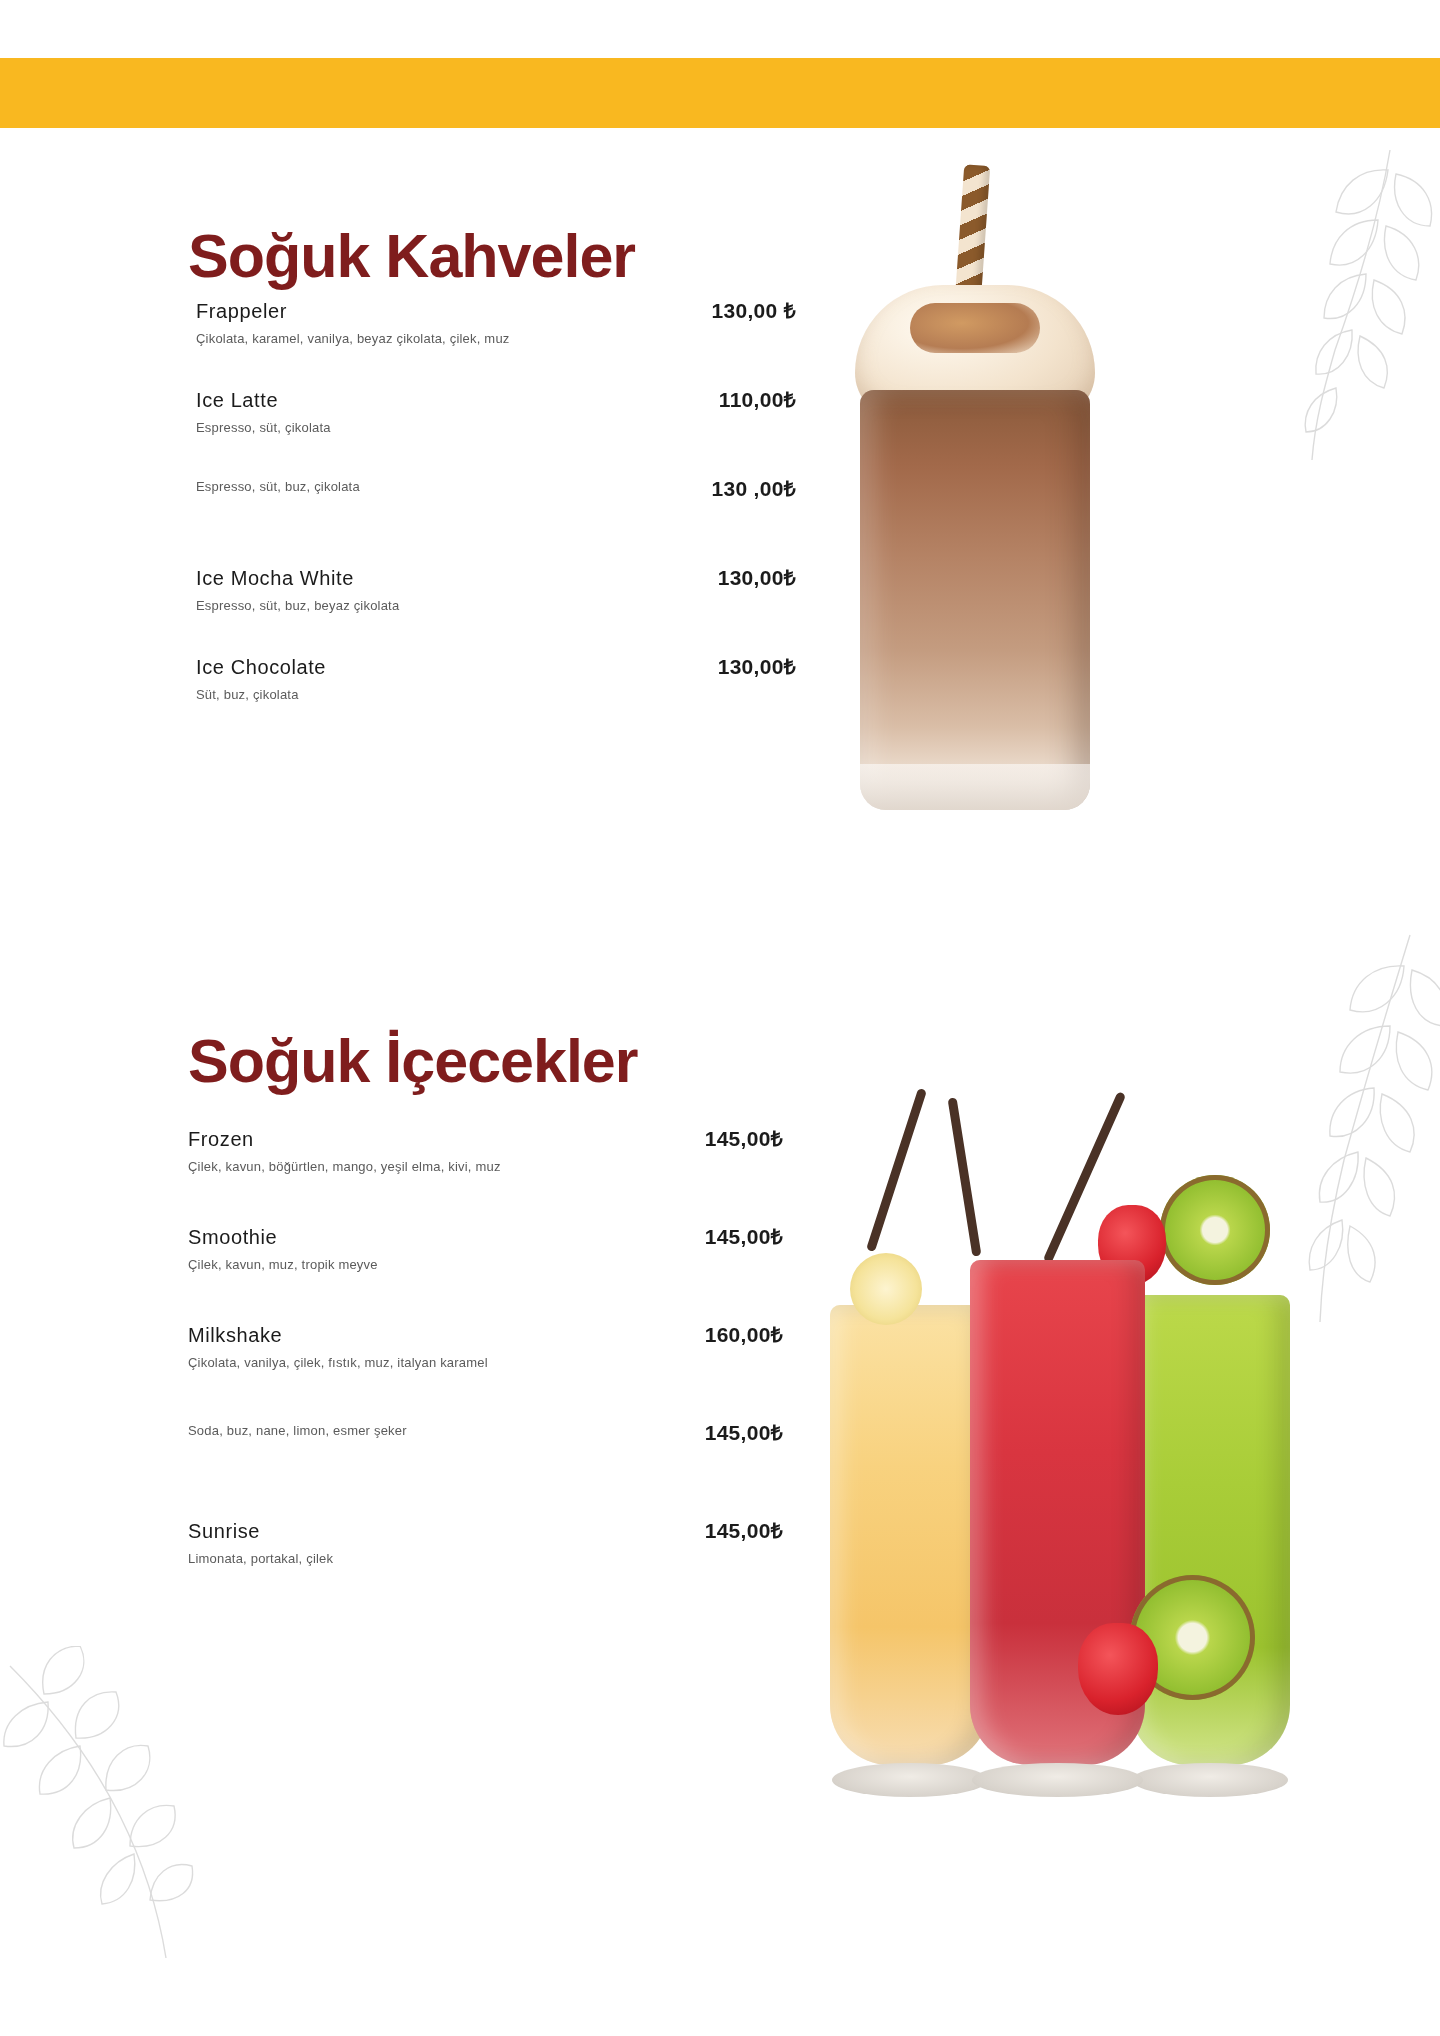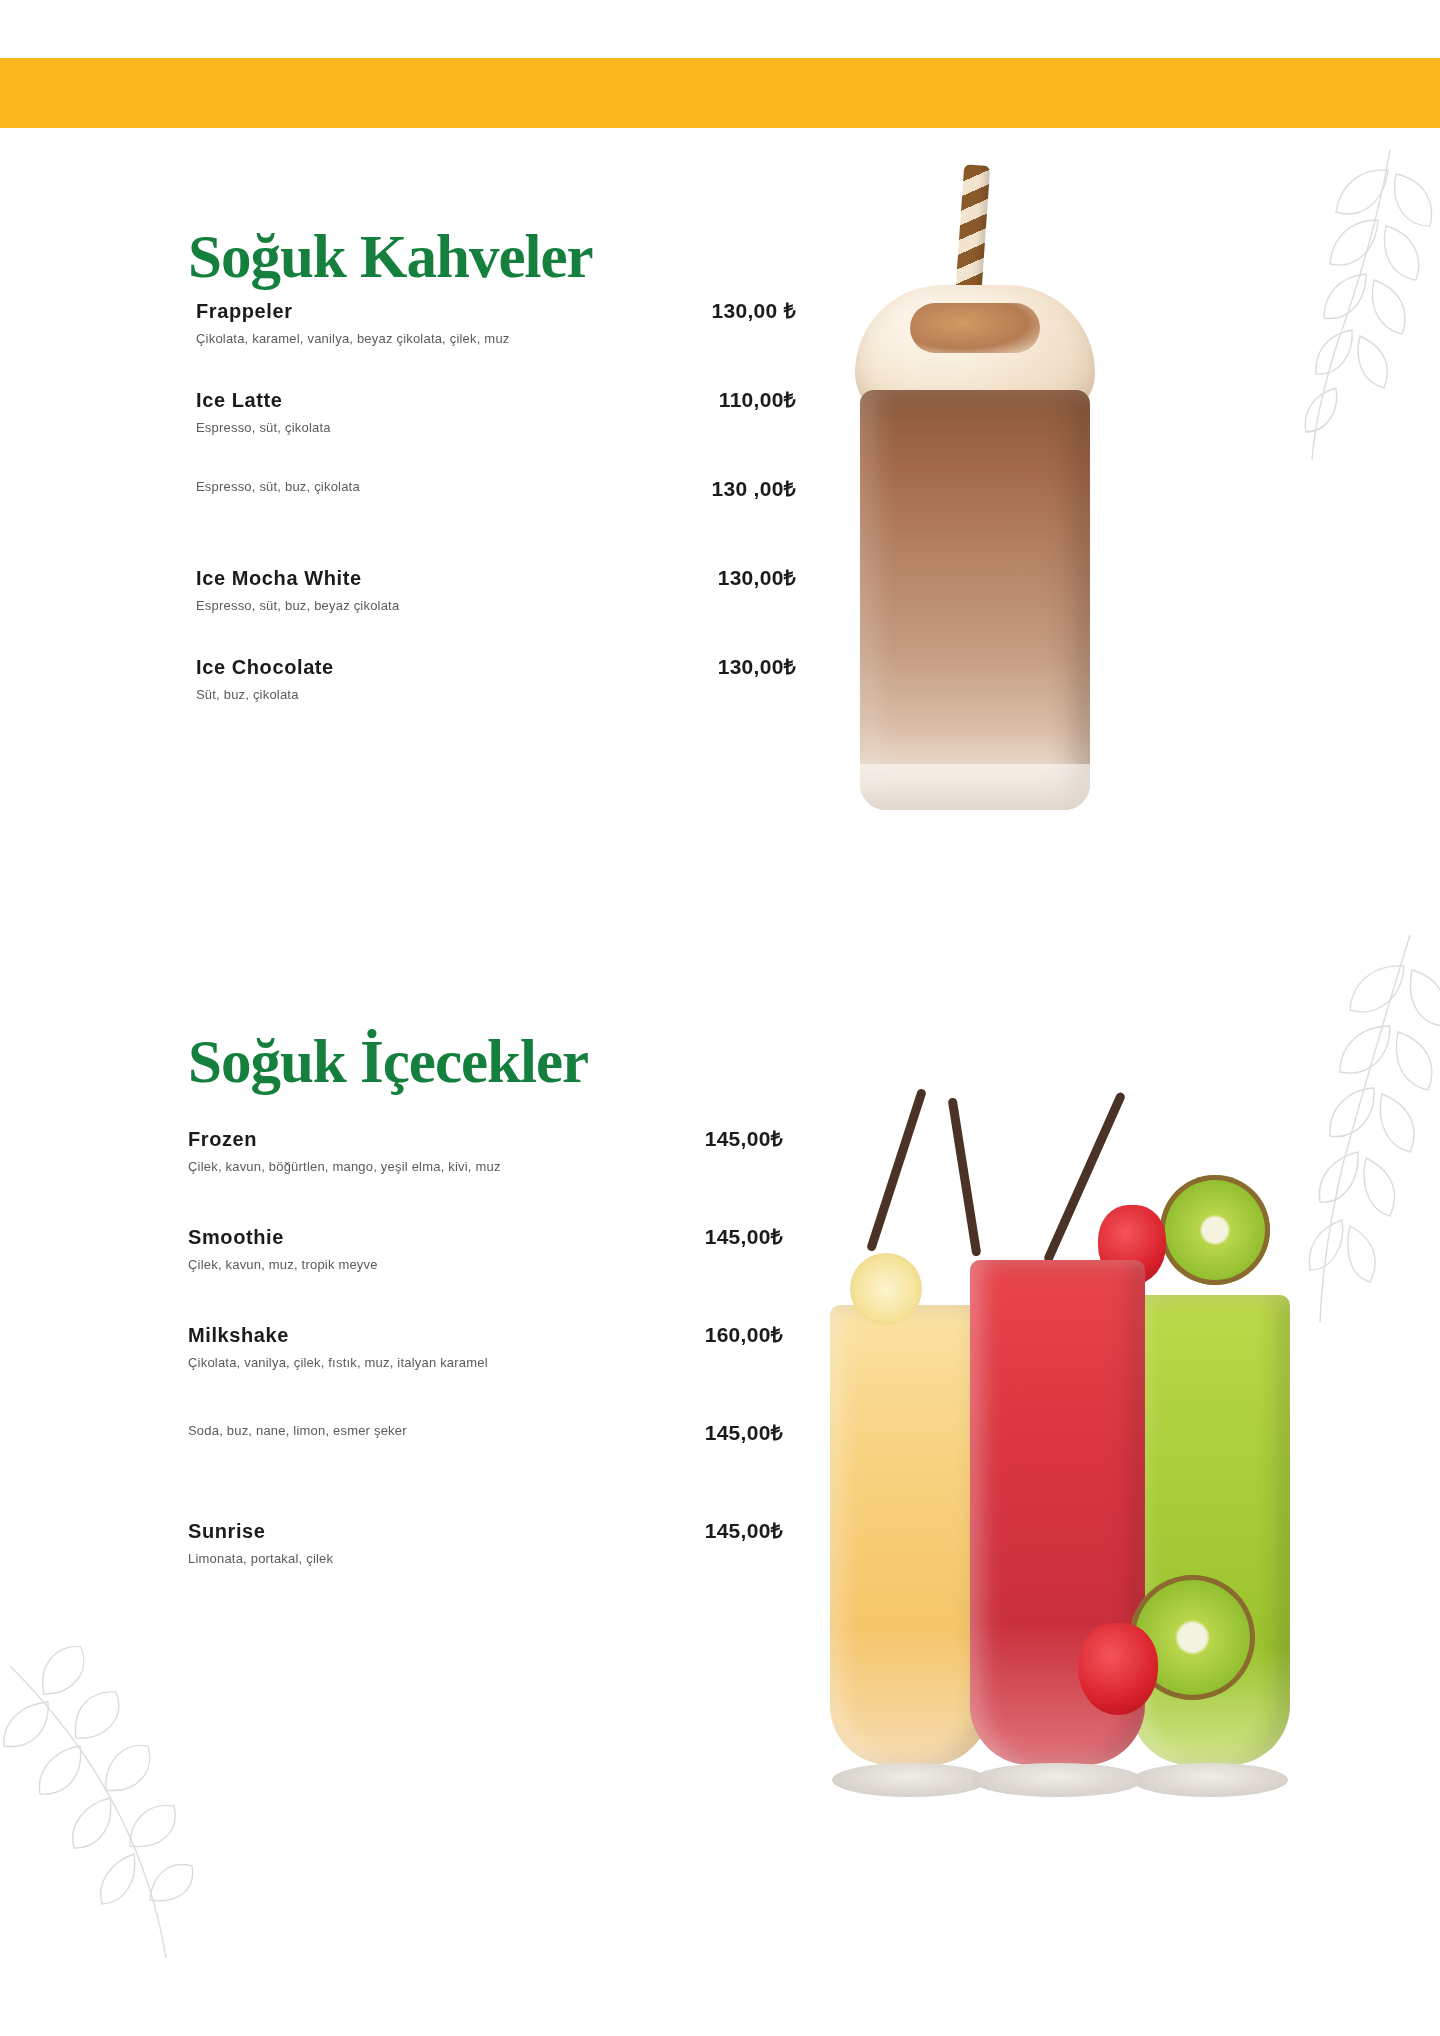--- a/index.html
+++ b/index.html
@@ -30,23 +30,23 @@
     top: 0;
     left: 0;
     width: 1440px;
     height: 58px;
     background: #ffffff;
   }
 
   
   .section-title {
     position: absolute;
-    font-family: Liberation Serif, serif;
+    font-family: Liberation Sans, sans-serif;
     font-weight: 700;
-    color: #15803d;
+    color: #7f1d1d;
     letter-spacing: -1px;
     font-size: 61px;
     line-height: 1;
     white-space: nowrap;
   }
   #title-cold-coffee { left: 188px; top: 185px; }
   #title-cold-drinks { left: 188px; top: 990px; }
 
   
   .menu-list {
@@ -58,21 +58,21 @@
 
   .menu-row {
     position: relative;
     margin-bottom: 27px;
     min-height: 62px;
   }
   .menu-row .name {
     font-size: 20px;
     letter-spacing: 0.6px;
     color: #1b1b1b;
-    font-weight: 700;
+    font-weight: 400;
     margin: 0 0 7px 0;
   }
   .menu-row .desc {
     font-size: 13px;
     letter-spacing: 0.2px;
     color: #5b5b5b;
     line-height: 1.35;
     width: 330px;
     margin: 0;
   }

